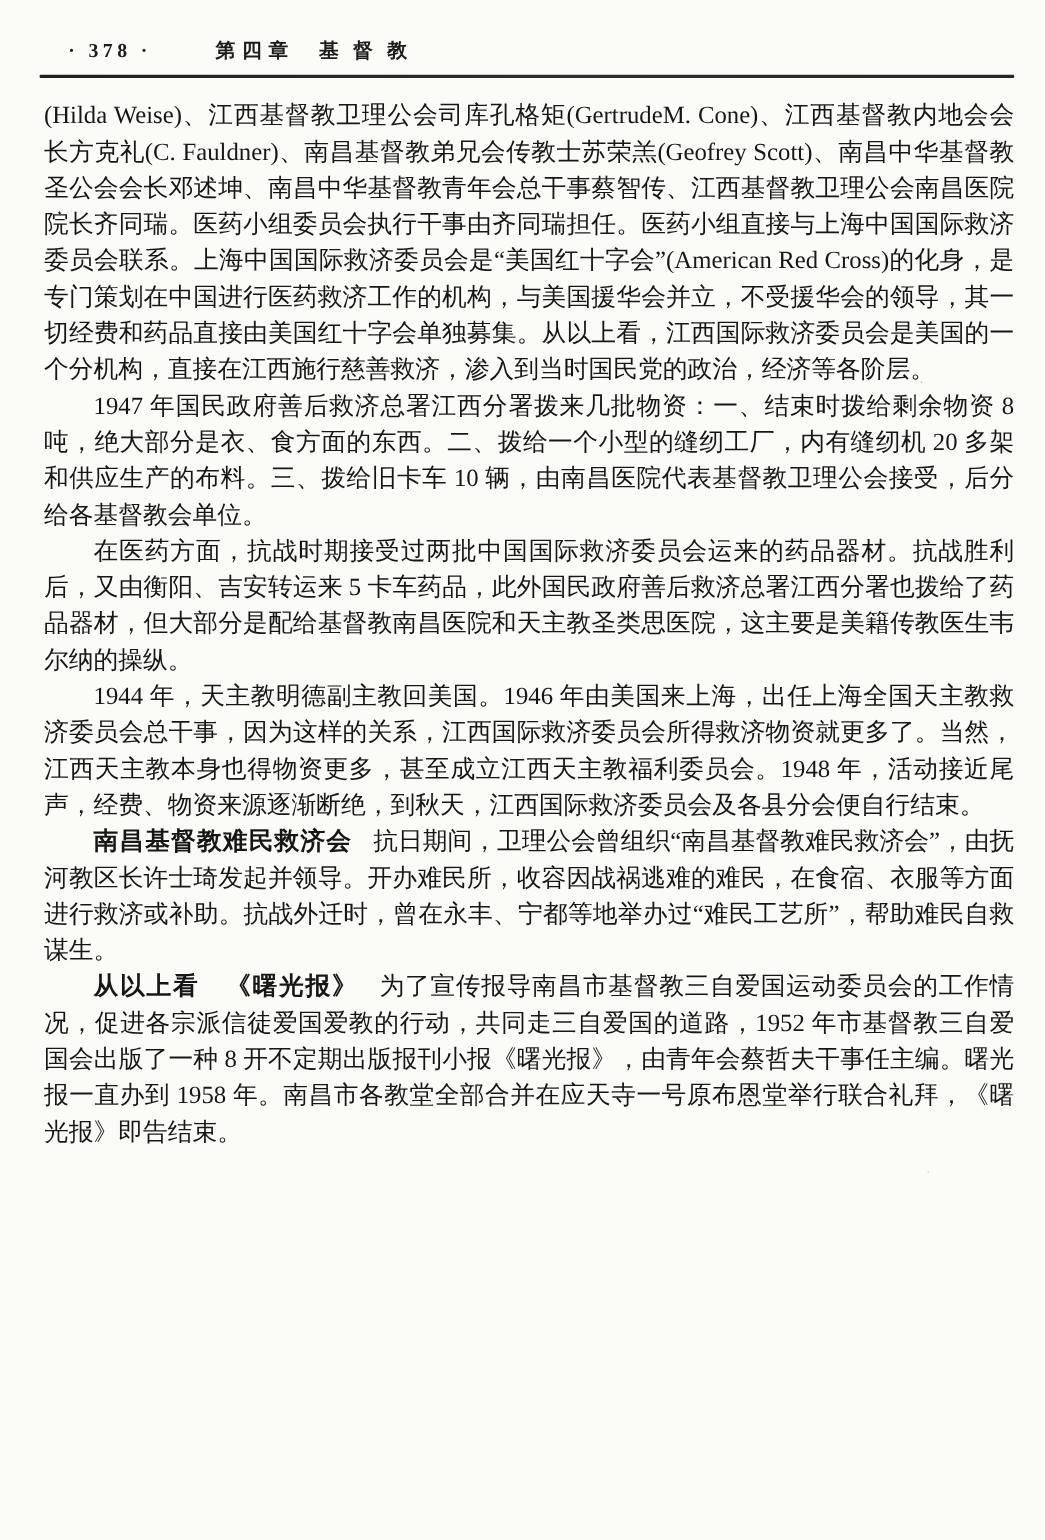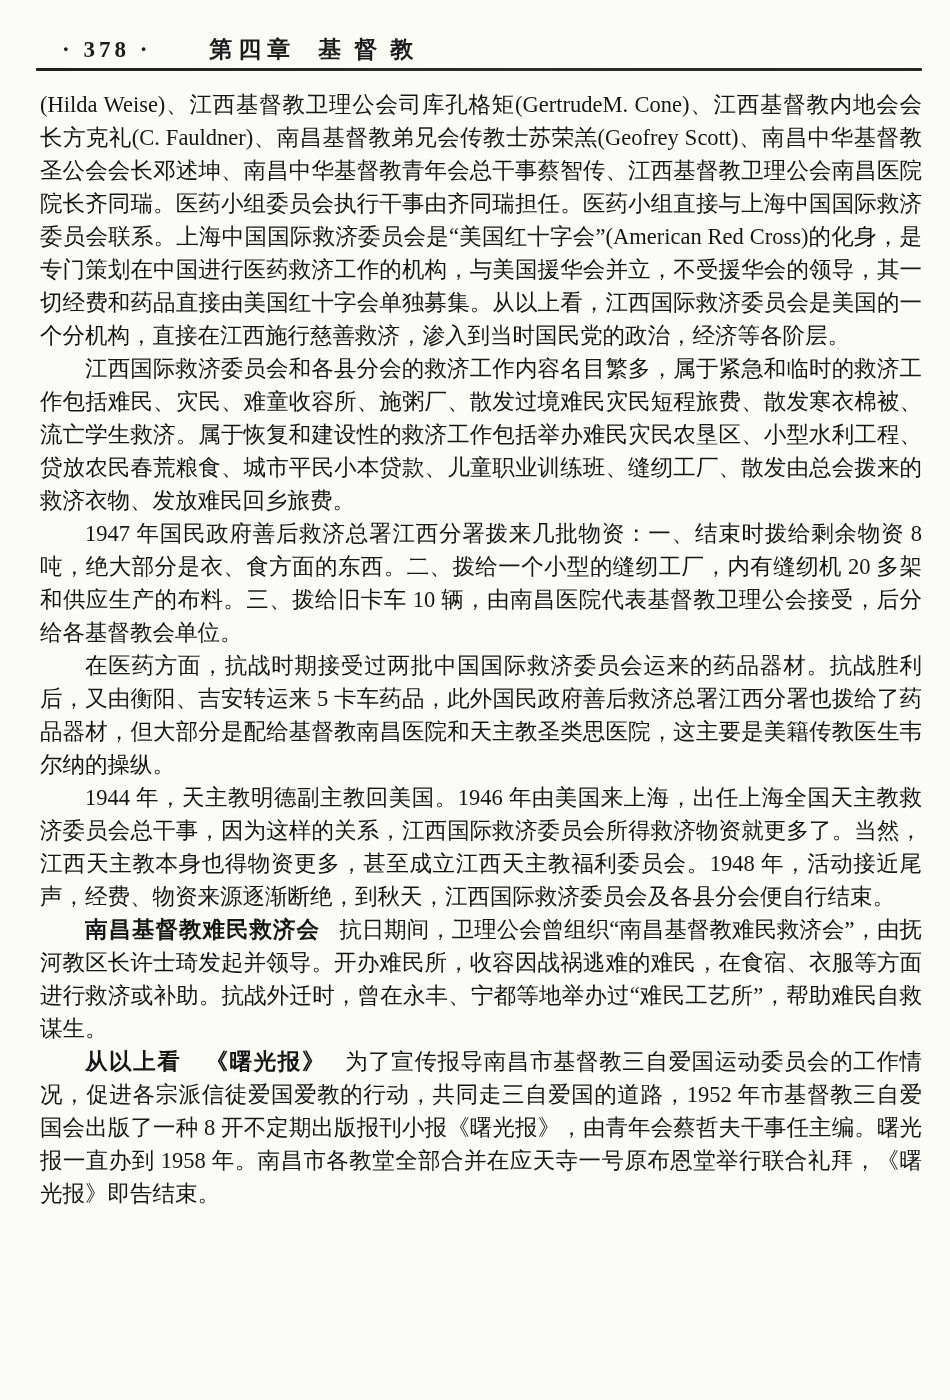--- a/index.html
+++ b/index.html
@@ -11,21 +11,21 @@
     color: #151515;
     position: relative;
     overflow: hidden;
   }
   .page { position: absolute; inset: 0; }
 
   
   .running-head {
     position: absolute;
     top: 34px; left: 62px; right: 30px;
-    font-size: 23px;
+    font-size: 18px;
     font-weight: 700;
     color: #1c1c1c;
     white-space: nowrap;
   }
   .page-number { letter-spacing: 4px; }
   .chapter-label { margin-left: 58px; letter-spacing: 6px; }
   .chapter-title { margin-left: 22px; letter-spacing: 13px; }
   .head-rule {
     position: absolute;
     top: 68px; left: 36px; width: 886px; height: 2.5px;
@@ -64,21 +64,20 @@
 
 <div class="page">
 
   <div class="running-head">
     <span class="page-number">· 378 ·</span><span class="chapter-label">第四章</span><span class="chapter-title">基督教</span>
   </div>
   <div class="head-rule"></div>
 
   <div class="body-text">
     <p class="para no-indent"><span>(Hilda Weise)、江西基督教卫理公会司库孔格矩(GertrudeM. Cone)、江西基督教内地会会长方克礼(C. Fauldner)、南昌基督教弟兄会传教士苏荣羔(Geofrey Scott)、南昌中华基督教圣公会会长邓述坤、南昌中华基督教青年会总干事蔡智传、江西基督教卫理公会南昌医院院长齐同瑞。医药小组委员会执行干事由齐同瑞担任。医药小组直接与上海中国国际救济委员会联系。上海中国国际救济委员会是“美国红十字会”(American Red Cross)的化身，是专门策划在中国进行医药救济工作的机构，与美国援华会并立，不受援华会的领导，其一切经费和药品直接由美国红十字会单独募集。从以上看，江西国际救济委员会是美国的一个分机构，直接在江西施行慈善救济，渗入到当时国民党的政治，经济等各阶层。</span></p>
-    <p class="para"><span>江西国际救济委员会和各县分会的救济工作内容名目繁多，属于紧急和临时的救济工作包括难民、灾民、难童收容所、施粥厂、散发过境难民灾民短程旅费、散发寒衣棉被、流亡学生救济。属于恢复和建设性的救济工作包括举办难民灾民农垦区、小型水利工程、贷放农民春荒粮食、城市平民小本贷款、儿童职业训练班、缝纫工厂、散发由总会拨来的救济衣物、发放难民回乡旅费。</span></p>
     <p class="para"><span>1947 年国民政府善后救济总署江西分署拨来几批物资：一、结束时拨给剩余物资 8 吨，绝大部分是衣、食方面的东西。二、拨给一个小型的缝纫工厂，内有缝纫机 20 多架和供应生产的布料。三、拨给旧卡车 10 辆，由南昌医院代表基督教卫理公会接受，后分给各基督教会单位。</span></p>
     <p class="para"><span>在医药方面，抗战时期接受过两批中国国际救济委员会运来的药品器材。抗战胜利后，又由衡阳、吉安转运来 5 卡车药品，此外国民政府善后救济总署江西分署也拨给了药品器材，但大部分是配给基督教南昌医院和天主教圣类思医院，这主要是美籍传教医生韦尔纳的操纵。</span></p>
     <p class="para"><span>1944 年，天主教明德副主教回美国。1946 年由美国来上海，出任上海全国天主教救济委员会总干事，因为这样的关系，江西国际救济委员会所得救济物资就更多了。当然，江西天主教本身也得物资更多，甚至成立江西天主教福利委员会。1948 年，活动接近尾声，经费、物资来源逐渐断绝，到秋天，江西国际救济委员会及各县分会便自行结束。</span></p>
     <p class="para"><span class="lead">南昌基督教难民救济会</span><span>抗日期间，卫理公会曾组织“南昌基督教难民救济会”，由抚河教区长许士琦发起并领导。开办难民所，收容因战祸逃难的难民，在食宿、衣服等方面进行救济或补助。抗战外迁时，曾在永丰、宁都等地举办过“难民工艺所”，帮助难民自救谋生。</span></p>
     <p class="para"><span class="lead">从以上看　《曙光报》</span><span>为了宣传报导南昌市基督教三自爱国运动委员会的工作情况，促进各宗派信徒爱国爱教的行动，共同走三自爱国的道路，1952 年市基督教三自爱国会出版了一种 8 开不定期出版报刊小报《曙光报》，由青年会蔡哲夫干事任主编。曙光报一直办到 1958 年。南昌市各教堂全部合并在应天寺一号原布恩堂举行联合礼拜，《曙光报》即告结束。</span></p>
 
   </div>
 
   <span class="noise n1">· ·</span>
   <span class="noise n2">·</span>

